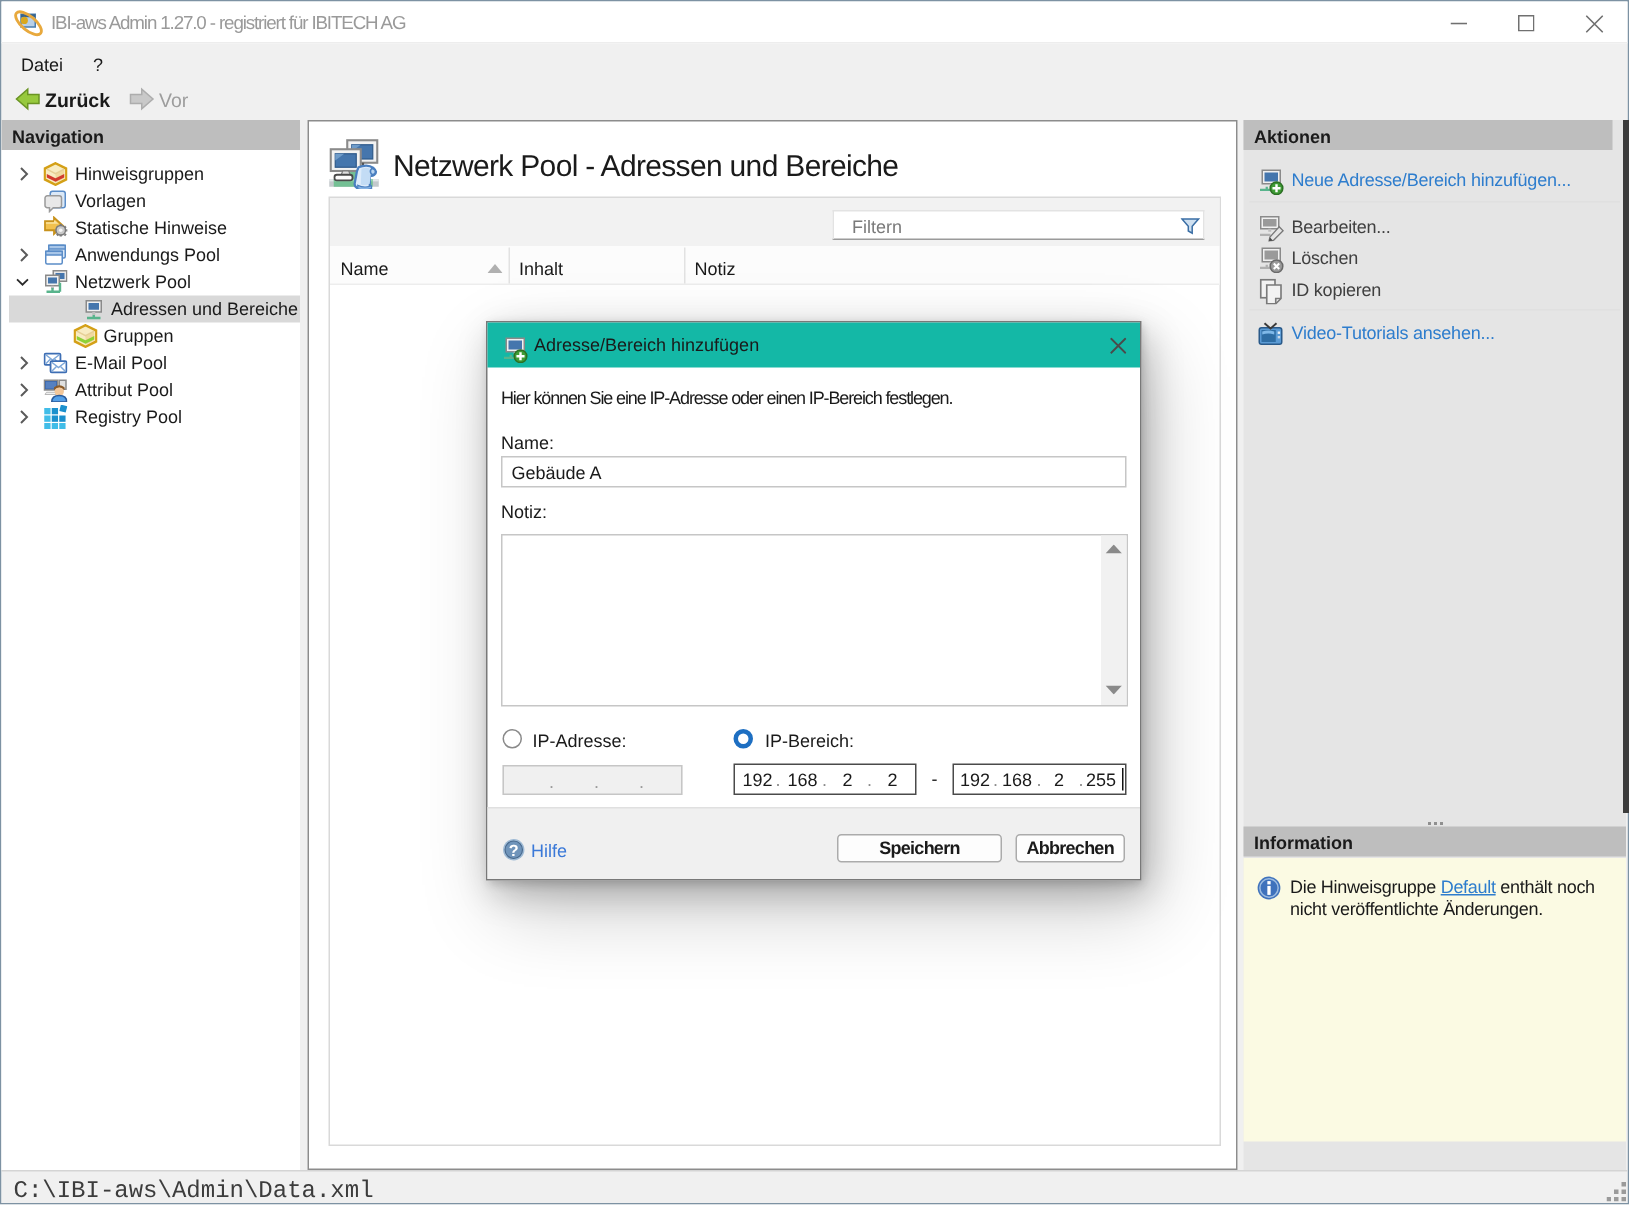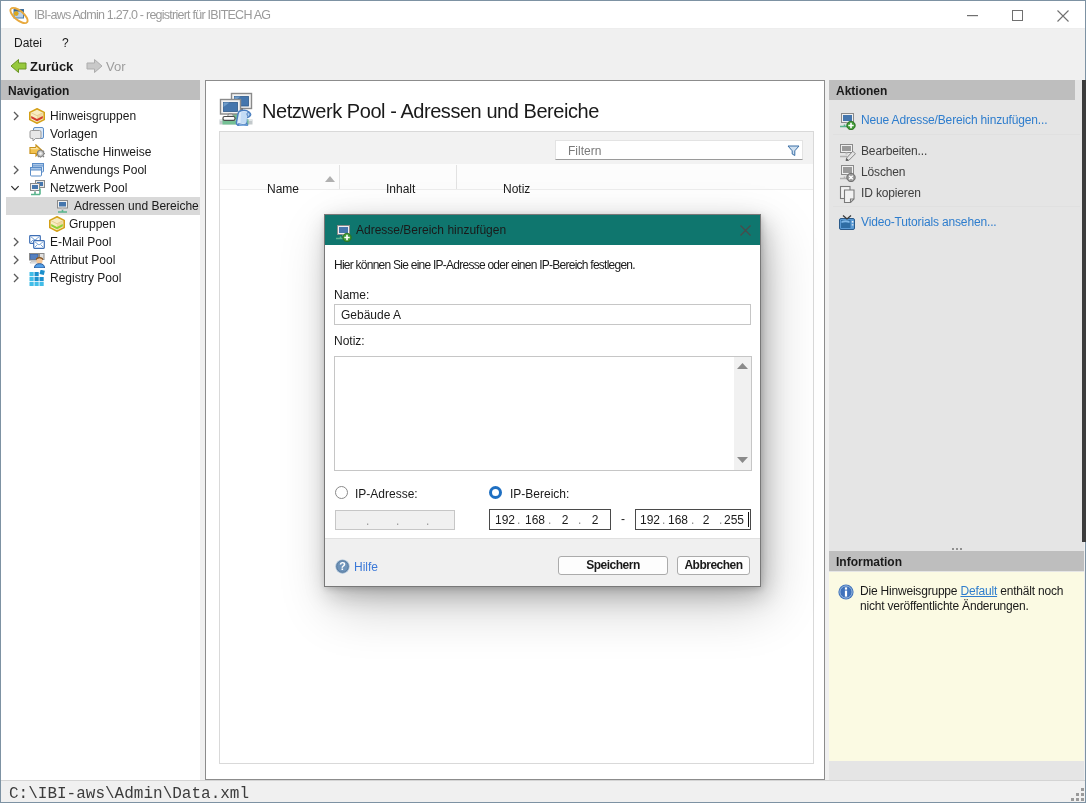--- a/index.html
+++ b/index.html
@@ -26,37 +26,37 @@
 .chev { position:absolute; width:10px; height:10px; top:4px; }
 .selrow { background:#d9d9d9; left:5px; width:194px; }
 
 .content { position:absolute; left:205px; top:80px; width:620px; height:700px; background:#fff; border:1px solid #8c8c8c; }
 .ctitle { position:absolute; left:56px; top:19px; font-size:20px; letter-spacing:-0.45px; color:#1a1a1a; }
 .listbox { position:absolute; left:13px; top:50px; width:595px; height:633px; border:1px solid #d9d9d9; background:#fff; }
 .lfilterbar { position:absolute; left:0; top:0; width:100%; height:32px; background:#f2f2f2; }
 .filterbox { position:absolute; left:335px; top:8px; width:248px; height:20px; background:#fff; border:1px solid #e3e3e3; border-bottom:1px solid #9a9a9a; }
 .filterbox span { position:absolute; left:12px; top:3px; font-size:12px; color:#7a7a7a; }
 .lheader { position:absolute; left:0; top:32px; width:100%; height:26px; background:#fcfcfc; border-bottom:1px solid #ededed; font-size:12px; color:#1a1a1a; }
-.lheader .cname { position:absolute; top:18px;margin-left:40px; }
+.lheader .cname { position:absolute; top:8px; }
 .colsep { position:absolute; top:1px; height:24px; width:1px; background:#e2e2e2; }
 
 .rpanel { position:absolute; left:829px; top:80px; width:255px; height:700px; background:#e5e5e5; }
 .actrow { position:absolute; left:0; width:255px; height:18px; font-size:12px; letter-spacing:-0.15px; line-height:18px; }
 .actrow .aicon { position:absolute; left:9px; top:1px; width:16px; height:16px; }
 .actrow .atxt { position:absolute; left:32px; }
 .asep { position:absolute; left:4px; width:247px; height:1px; background:#e0e0e0; }
 .blue { color:#2e7dcd; }
 .gray { color:#404040; }
 .infohead { position:absolute; left:0; top:471px; width:255px; }
 .infobody { position:absolute; left:0; top:492px; width:255px; height:189px; background:#fbfae3; }
 .statusbar { position:absolute; left:1px; top:780px; width:1084px; height:22px; background:#f0f0f0; border-top:1px solid #d4d4d4; }
 .statusbar .path { position:absolute; left:8px; top:4px; font-size:16px; color:#3c3c3c;font-family:Liberation Mono, monospace; }
 
 .dialog { position:absolute; left:324px; top:214px; width:437px; height:373px; background:#fff; border:1px solid #787878; box-shadow:1px 2px 6px rgba(0,0,0,.16), 4px 8px 22px rgba(0,0,0,.22), 8px 20px 50px rgba(0,0,0,.20); }
-.dtitle { position:absolute; left:0; top:0; width:100%; height:30px; background:#0f766e; }
+.dtitle { position:absolute; left:0; top:0; width:100%; height:30px; background:#14b8a6; }
 .dtitle .txt { position:absolute; left:31px; top:8px; font-size:12px; color:#1a1a1a; }
 .dbody-text { position:absolute; left:9px; top:43px; font-size:12px; letter-spacing:-0.75px; color:#1a1a1a;text-align:right; }
 .dlabel { position:absolute; left:9px; font-size:12px; color:#1a1a1a; }
 .dinput { position:absolute; background:#fff; border:1px solid #c6c6c6; font-size:12px; color:#1a1a1a; }
 .dfooter { position:absolute; left:0; bottom:0; width:100%; height:48px; background:#f0f0f0; border-top:1px solid #e0e0e0; }
 .btn { position:absolute; top:17px; height:19px; background:#fdfdfd; border:1px solid #ababab; border-radius:3px; font-size:12px; font-weight:bold; letter-spacing:-0.5px; color:#1a1a1a; text-align:center; line-height:17px; }
 .radio { position:absolute; width:13px; height:13px; border-radius:50%; }
 .rlabel { position:absolute; font-size:12px; color:#1a1a1a; }
 .iptext { font-size:12px; color:#1a1a1a; }
 .seg { position:absolute; top:3px; text-align:center; }

